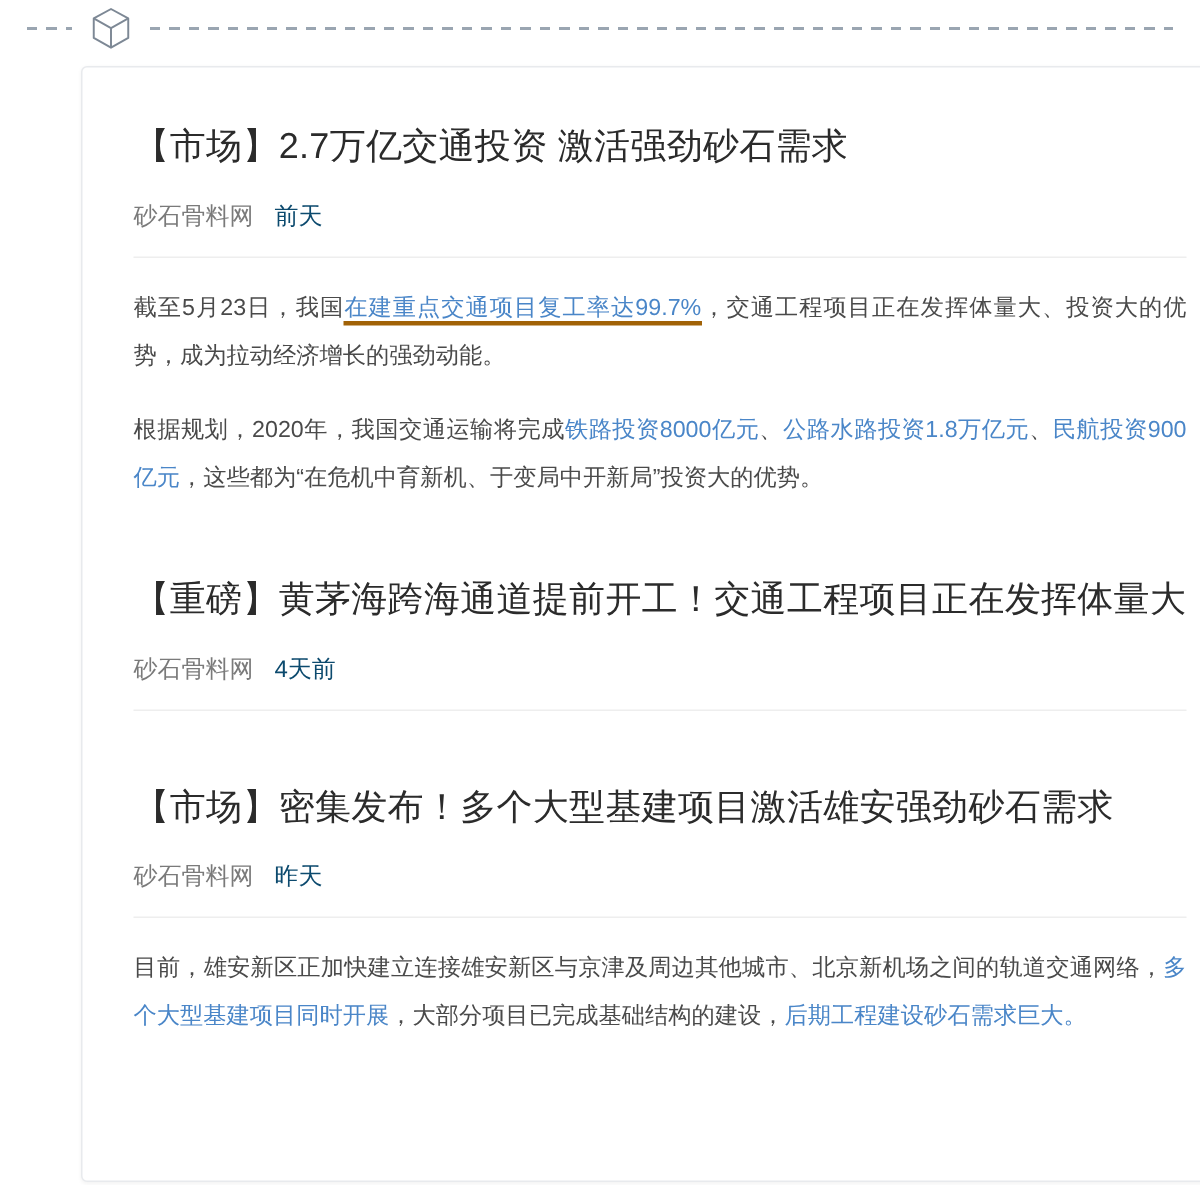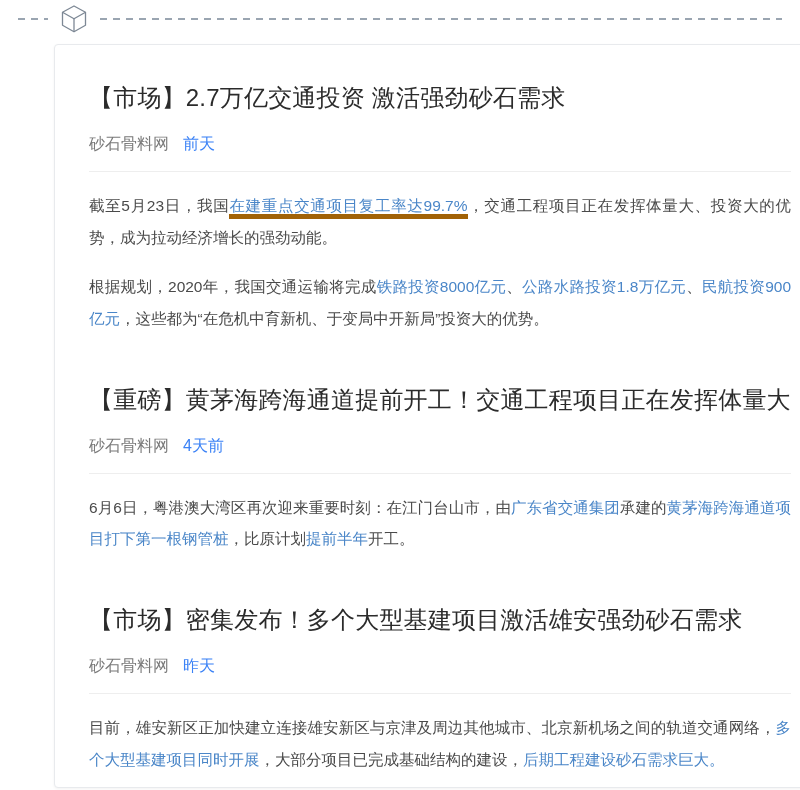--- a/index.html
+++ b/index.html
@@ -76,42 +76,42 @@
 
   .meta {
     margin-top: 18px;
     font-size: 16px;
     color: #8e8e8e;
     display: flex;
     align-items: center;
   }
   .meta .source { color: #7a7a7a; }
   .meta .time {
-    color: #3b82f6;
+    color: #0c4a6e;
     margin-left: 14px;
   }
 
   .divider {
     border: 0;
     border-top: 1px solid #eeeeee;
     margin: 16px 0 0 0;
   }
 
   .para {
     font-size: 15.5px;
     line-height: 2.05;
     color: #4a4a4a;
     margin: 18px 0 0 0;
     text-align: justify;
   }
 
   .lnk {
     color: #4a86c8;
     text-decoration: none;
-    border-bottom: 5px solid #a16207;
+    border-bottom: 3px solid #a16207;
   }
   .lnk.plain { border-bottom: none; }
 
   .spacer-lg { height: 26px; }
 </style>
 </head>
 <body>
 
 <div class="top-bar">
   <div class="dash-line dash-left"></div>
@@ -142,21 +142,20 @@
 
   <div class="spacer-lg"></div>
 
   <div class="article">
     <h2 class="headline">【重磅】黄茅海跨海通道提前开工！交通工程项目正在发挥体量大</h2>
     <div class="meta">
       <span class="source">砂石骨料网</span>
       <span class="time">4天前</span>
     </div>
     <hr class="divider">
-    <p class="para"><span>6月6日，粤港澳大湾区再次迎来重要时刻：在江门台山市，由</span><a class="lnk plain" href="#">广东省交通集团</a><span>承建的</span><a class="lnk plain" href="#">黄茅海跨海通道项目打下第一根钢管桩</a><span>，比原计划</span><a class="lnk plain" href="#">提前半年</a><span>开工。</span></p>
   </div>
 
   <div class="spacer-lg"></div>
 
   <div class="article">
     <h2 class="headline">【市场】密集发布！多个大型基建项目激活雄安强劲砂石需求</h2>
     <div class="meta">
       <span class="source">砂石骨料网</span>
       <span class="time">昨天</span>
     </div>

